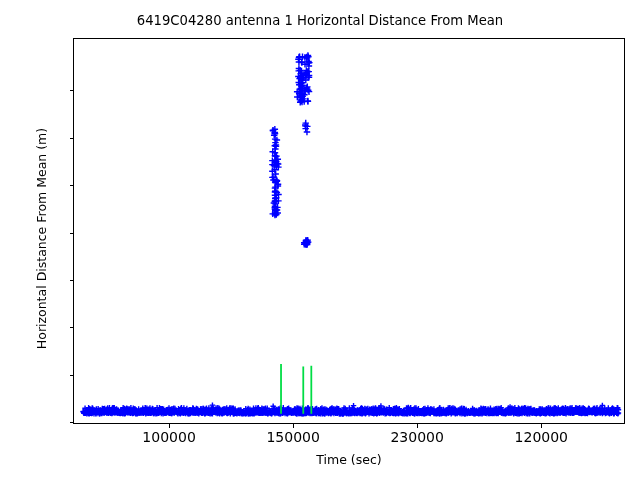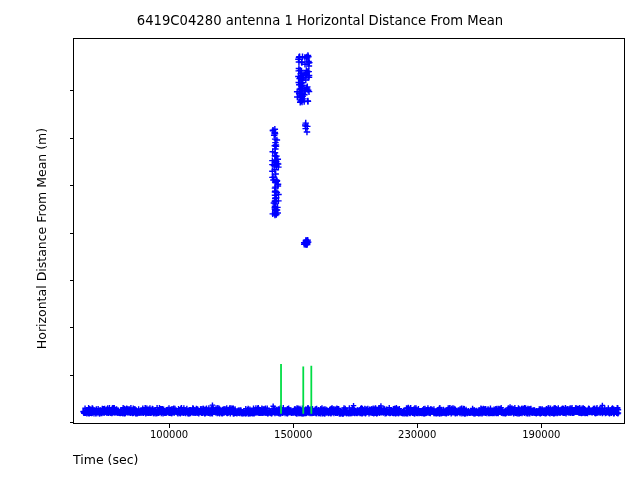--- a/index.html
+++ b/index.html
@@ -52,37 +52,38 @@
   .tick-mark-y {
     position: absolute;
     left: 69.5px;
     width: 3.5px;
     height: 1.1px;
     background: #000000;
   }
   .tick-label-x {
     position: absolute;
     top: 429px;
-    font-size: 10px;
+    font-size: 14px;
     color: #000000;
     white-space: nowrap;
     transform: translateX(-50%);
   }
   .tick-mark-x {
     position: absolute;
     top: 424px;
     width: 1.1px;
     height: 3.5px;
     background: #000000;
   }
   #xlabel {
     position: absolute;
     left: 73px;
     top: 452px;
     width: 552px;
+    text-align: center;
     font-size: 12.5px;
     color: #000000;
   }
   #ylabel {
     position: absolute;
     left: -152px;
     top: 231px;
     width: 386px;
     text-align: center;
     font-size: 12.5px;
@@ -2111,18 +2112,18 @@
 
   <div class="tick-mark-y" style="top:90.4px"></div>
 
   <div class="tick-mark-x" style="left:169.1px"></div>
   <div class="tick-label-x" style="left:169.1px">100000</div>
   <div class="tick-mark-x" style="left:293.2px"></div>
   <div class="tick-label-x" style="left:293.2px">150000</div>
   <div class="tick-mark-x" style="left:417.2px"></div>
   <div class="tick-label-x" style="left:417.2px">230000</div>
   <div class="tick-mark-x" style="left:541.3px"></div>
-  <div class="tick-label-x" style="left:541.3px">190000</div>
+  <div class="tick-label-x" style="left:541.3px">120000</div>
 
   <div id="xlabel">Time (sec)</div>
   <div id="ylabel">Horizontal Distance From Mean (m)</div>
 
 </div>
 
 </body></html>

